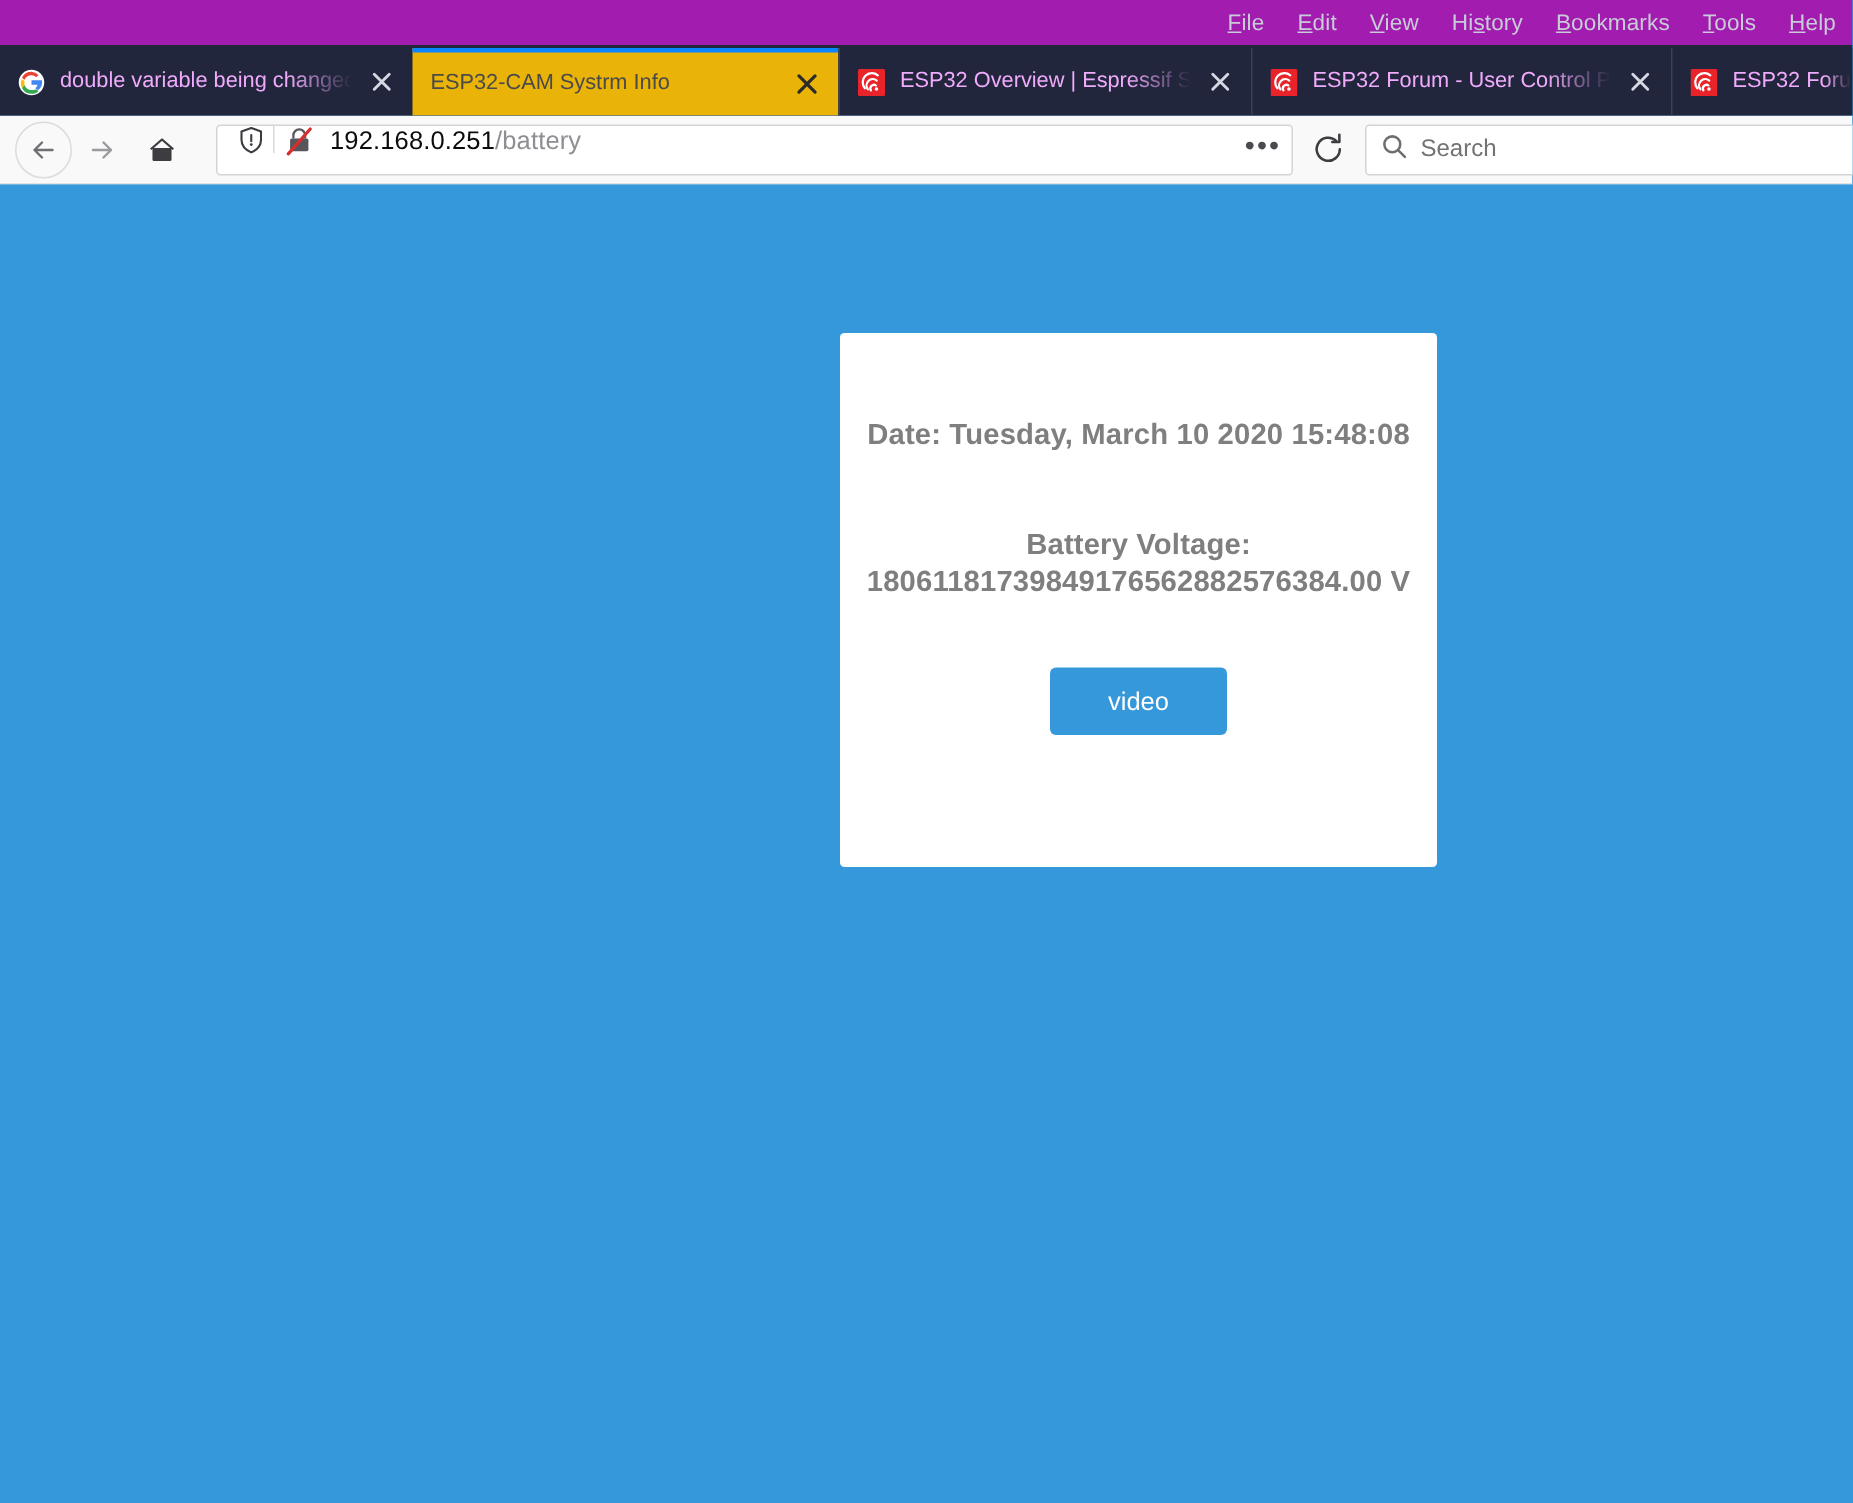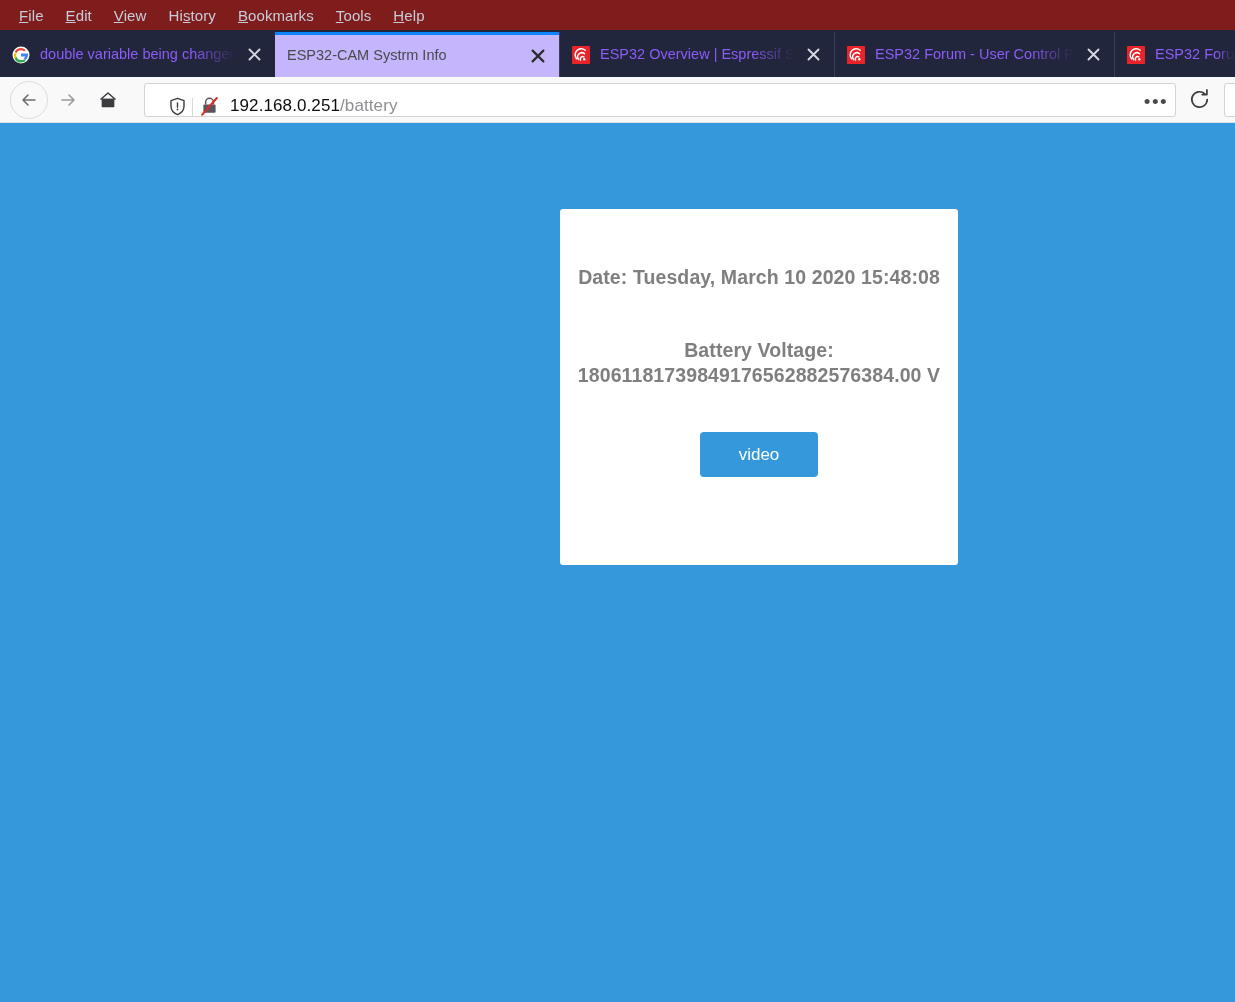--- a/index.html
+++ b/index.html
@@ -20,26 +20,27 @@
     width: 1235px;
     height: 1002px;
     display: flex;
     flex-direction: column;
     position: relative;
   }
 
   
   .menubar {
     height: 30px;
-    background: #7f1d1d;
+    background: #a21caf;
     display: flex;
     align-items: center;
     padding-left: 8px;
     flex: 0 0 30px;
     box-sizing: border-box;
+    justify-content: flex-end;
   }
   .menu-item {
     color: #c8ccd8;
     font-size: 15px;
     padding: 2px 11px;
     letter-spacing: .1px;
     cursor: default;
     white-space: nowrap;
   }
   .menu-item u { text-decoration: underline; }
@@ -64,40 +65,40 @@
     flex: 0 0 auto;
     padding: 0 8px 0 12px;
     cursor: default;
   }
   .tab.inactive {
     background: #22263c;
     border-left: 1px solid #3a3f57;
   }
   .tab.first { border-left: none; }
   .tab.active {
-    background: #c4b5fd;
+    background: #eab308;
     border-top: 3px solid #0a84ff;
     padding-top: 0;
   }
   .tab-favicon {
     width: 18px;
     height: 18px;
     flex: 0 0 18px;
     margin-right: 10px;
     display: block;
   }
   .tab-title {
     font-size: 14.5px;
     white-space: nowrap;
     overflow: hidden;
     flex: 1 1 auto;
     line-height: 1.2;
   }
   .tab.inactive .tab-title {
-    color: #8b5cf6;
+    color: #f0abfc;
     -webkit-mask-image: linear-gradient(to right, #000 78%, transparent 100%);
     mask-image: linear-gradient(to right, #000 78%, transparent 100%);
   }
   .tab.active .tab-title { color: #4a4a4a; }
   .tab-close {
     width: 26px;
     height: 26px;
     flex: 0 0 26px;
     margin-left: 6px;
     display: flex;
@@ -138,30 +139,30 @@
     border-radius: 50%;
     border: 1px solid #dcdcdf;
     width: 36px;
     height: 36px;
     margin-left: 6px;
   }
   .nav-btn svg { display: block; }
 
   .urlbar {
     flex: 0 0 auto;
-    width: 1032px;
+    width: 718px;
     height: 34px;
     margin-left: 16px;
     background: #ffffff;
     border: 1px solid #d4d4d6;
     border-radius: 3px;
     display: flex;
-    align-items: flex-end;
-    box-sizing: border-box;
-    padding: 0 4px 0 24px;
+    align-items: flex-start;
+    box-sizing: border-box;
+    padding: 0 4px 0 14px;
   }
   .url-ident {
     display: flex;
     align-items: center;
     flex: 0 0 auto;
   }
   .url-sep {
     width: 1px;
     height: 18px;
     background: #d7d7d9;
@@ -223,21 +224,21 @@
   
   .viewport {
     flex: 1 1 auto;
     background: #3498db;
     position: relative;
     overflow: hidden;
   }
   .card {
     position: absolute;
     left: 560px;
-    top: 86px;
+    top: 99px;
     width: 398px;
     height: 356px;
     background: #ffffff;
     border-radius: 3px;
     box-sizing: border-box;
     display: flex;
     flex-direction: column;
     align-items: center;
     justify-content: flex-start;
     padding-top: 56px;

